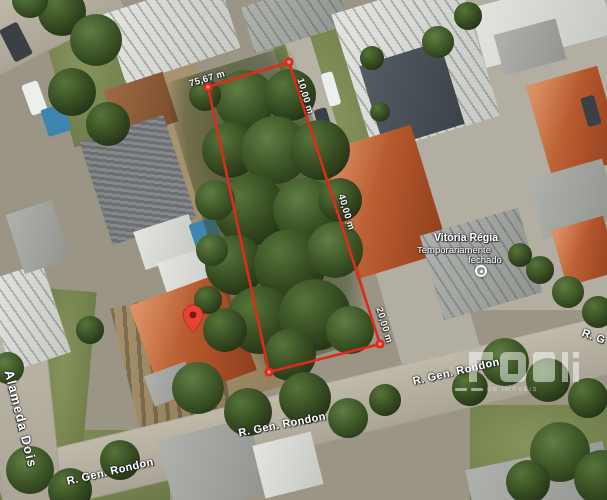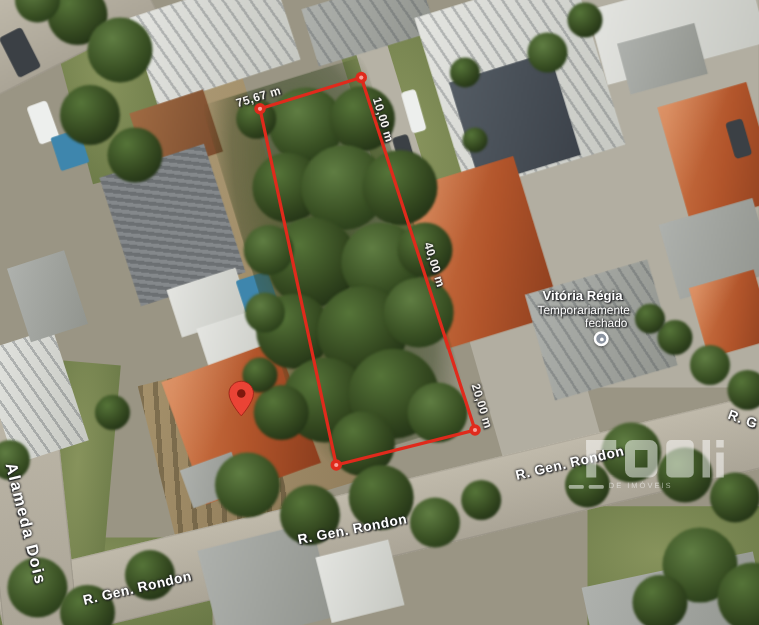--- a/index.html
+++ b/index.html
@@ -191,21 +191,21 @@
   <div class="maplabel mlabel" style="left:347px;top:212px;--rot:73deg">40,00 m</div>
   <div class="maplabel mlabel" style="left:385px;top:325px;--rot:73deg">20,00 m</div>
 
   <div class="maplabel allabel" style="left:21px;top:419px;--rot:76deg">Alameda Dois</div>
   <div class="maplabel stlabel" style="left:110px;top:471px;--rot:-13deg">R. Gen. Rondon</div>
   <div class="maplabel stlabel" style="left:282px;top:424px;--rot:-11deg">R. Gen. Rondon</div>
   <div class="maplabel stlabel" style="left:456px;top:371px;--rot:-13deg">R. Gen. Rondon</div>
   <div class="maplabel stlabel" style="left:594px;top:336px;--rot:20deg">R. G</div>
 
   <div class="maplabel poi-name" style="left:466px;top:237px">Vitória Régia</div>
-  <div class="maplabel poi-status" style="left:467px;top:249px">Temporariamente</div>
+  <div class="maplabel poi-status" style="left:454px;top:249px">Temporariamente</div>
   <div class="maplabel poi-status" style="left:485px;top:259px">fechado</div>
   <div class="poi-icon"></div>
 
   <div class="watermark">
     <div class="wm-row">
       <div class="wm-g1"></div>
       <div class="wm-g2"></div>
       <div class="wm-g3"></div>
       <div class="wm-g4">
           <i></i>

